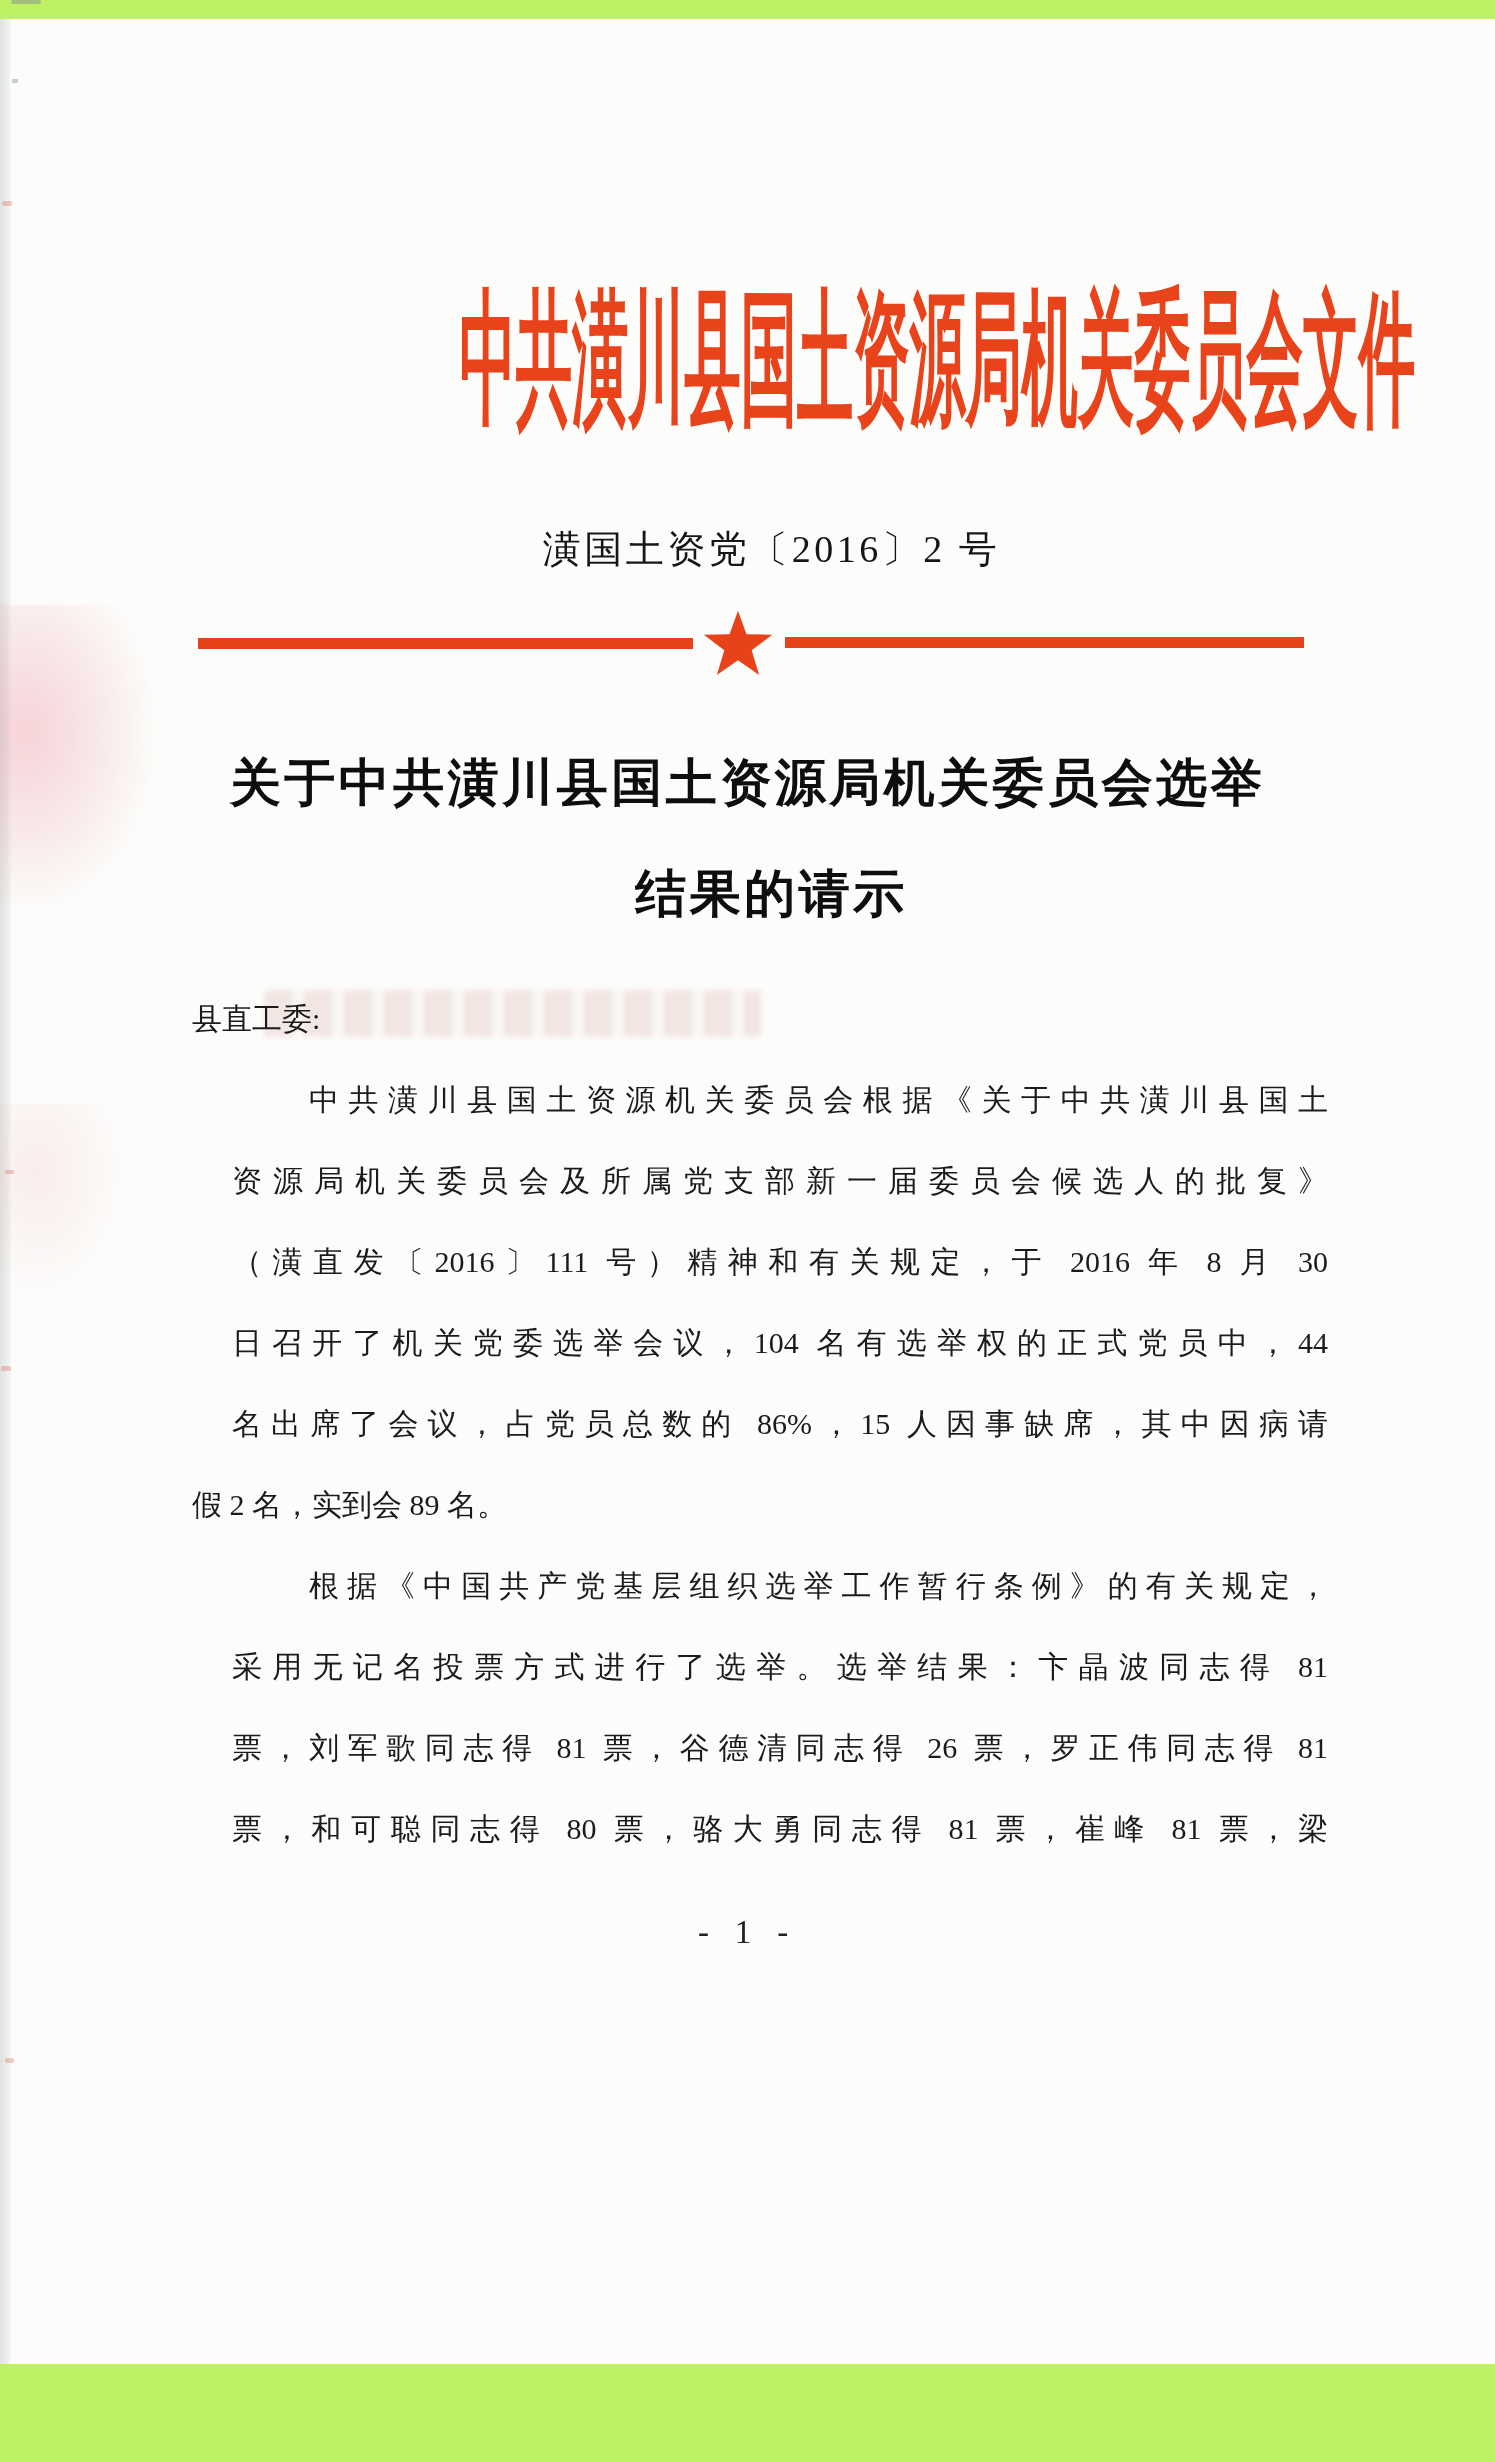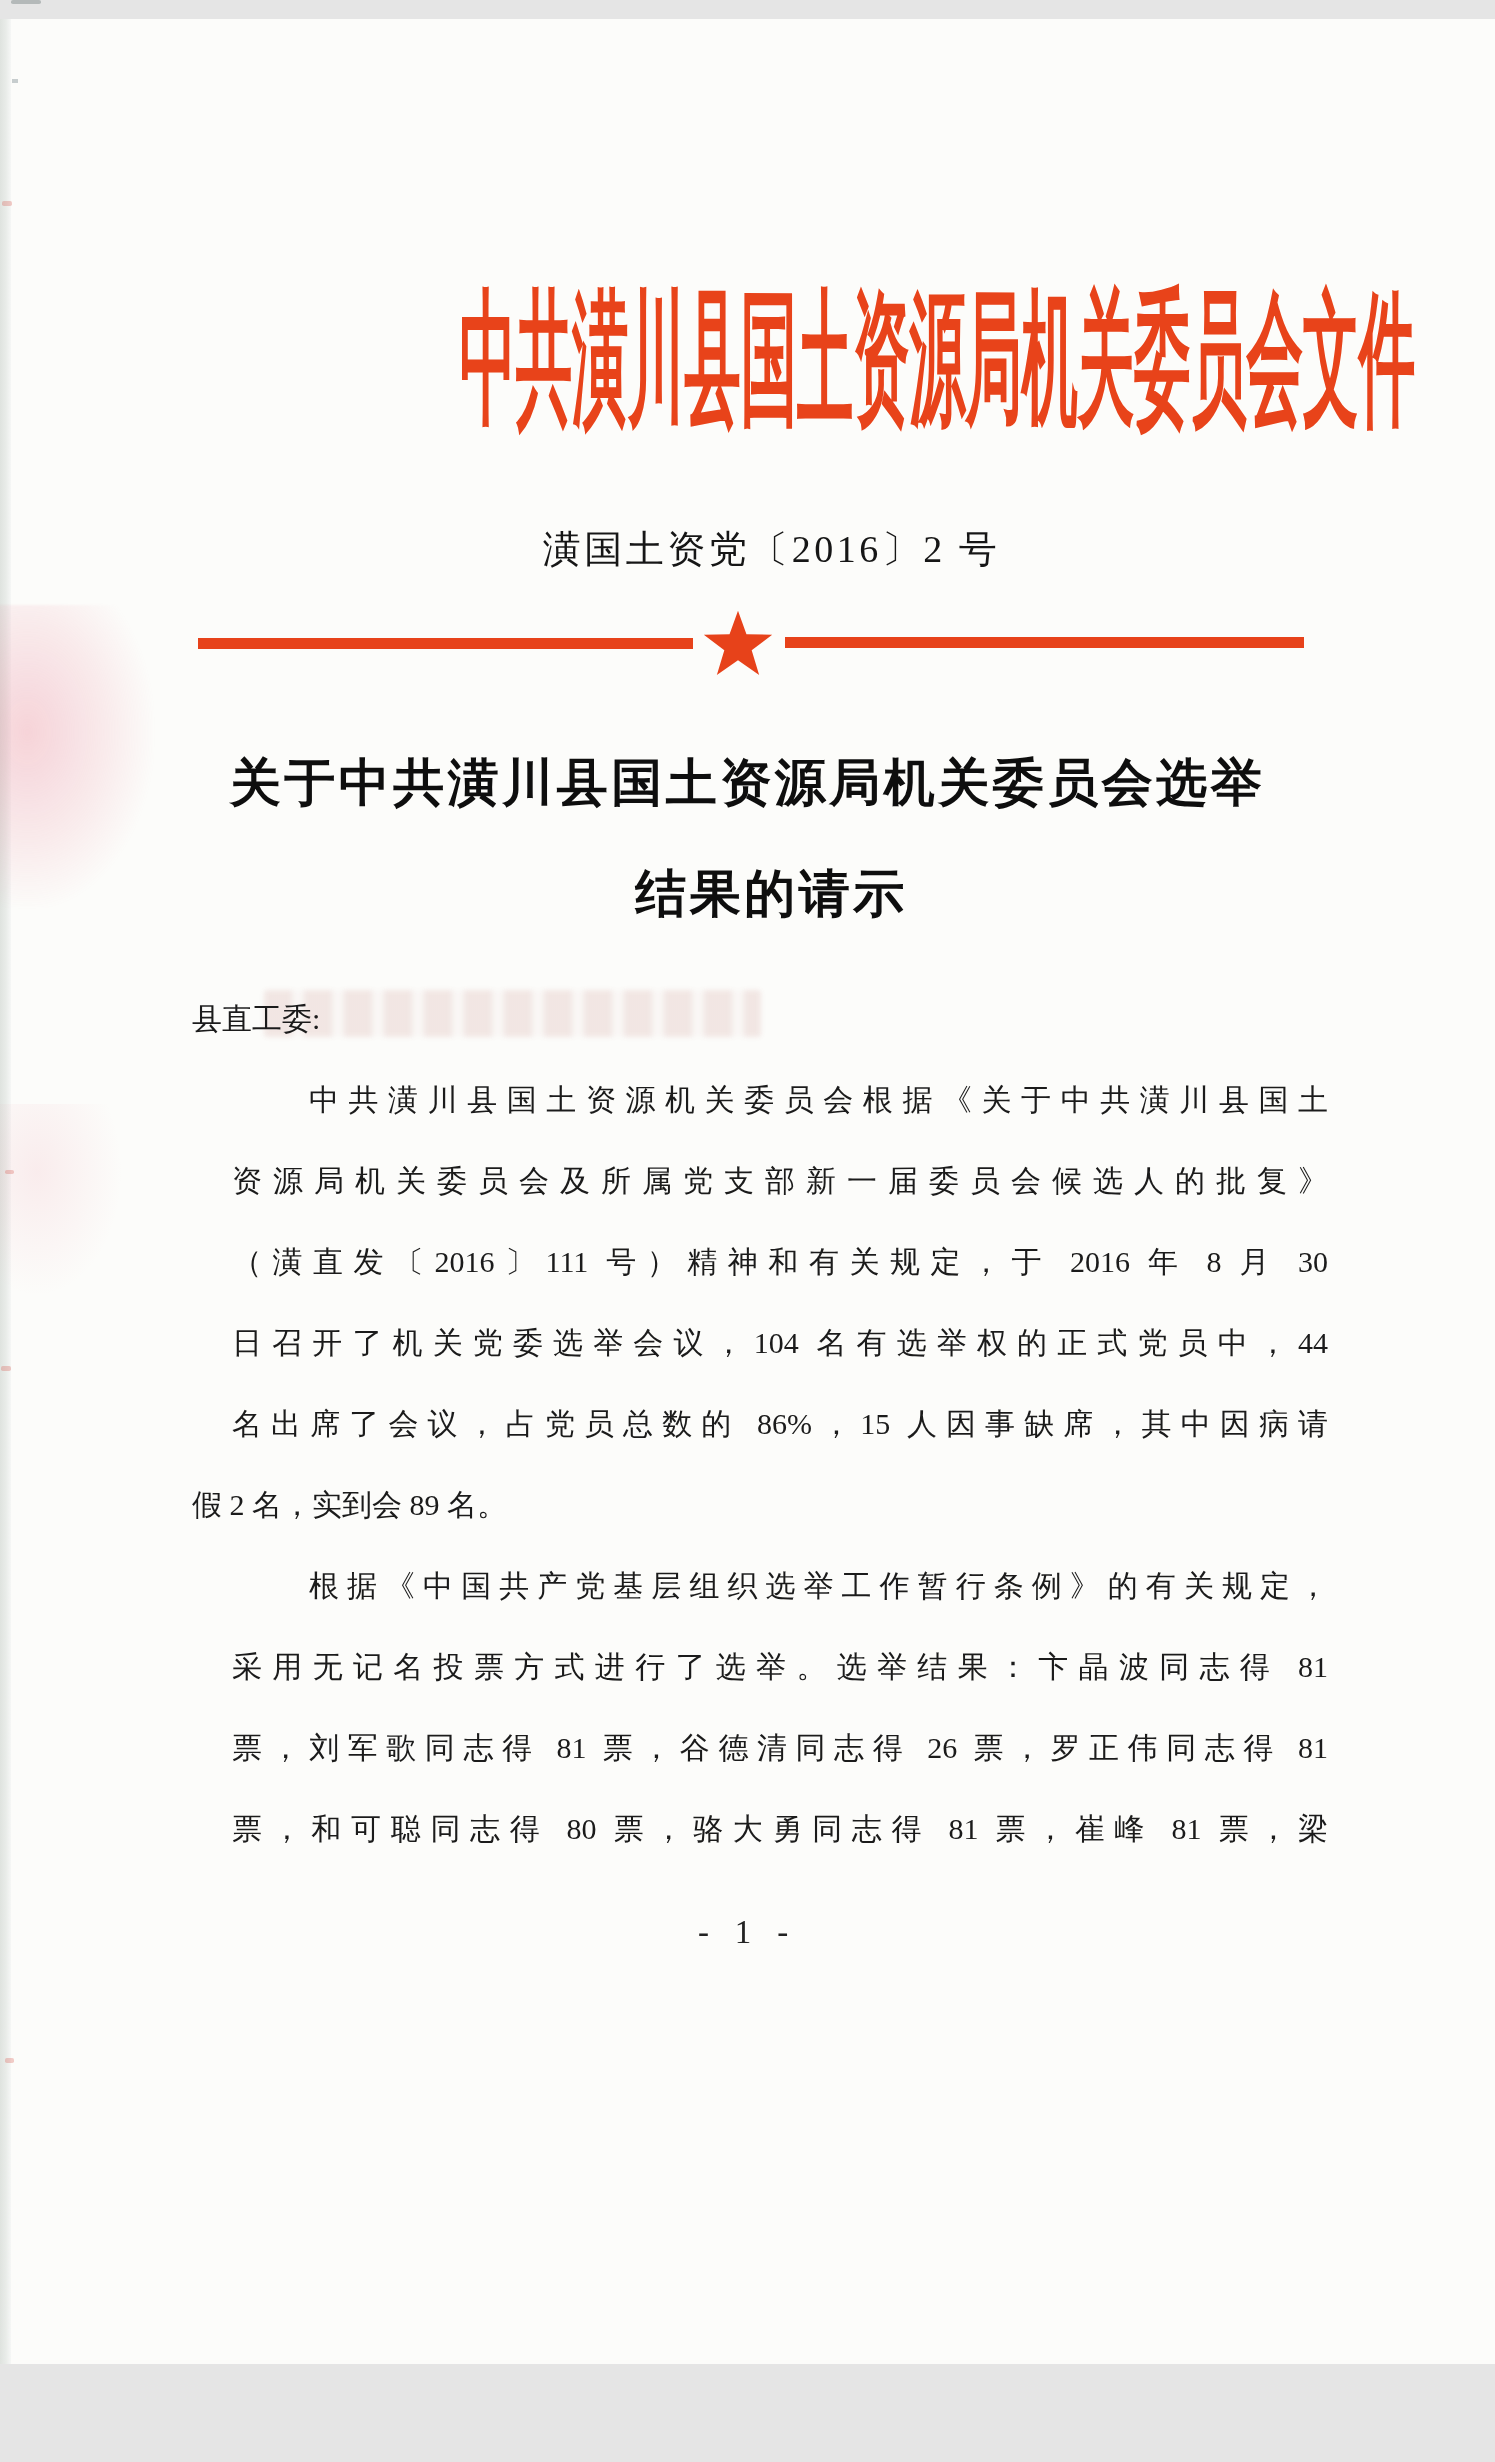--- a/index.html
+++ b/index.html
@@ -1,21 +1,21 @@
 <!DOCTYPE html>
 <html style="font-size:14px"><head>
 <meta charset="utf-8">
 <style>
   html,body{margin:0;padding:0;}
   body{
     width:1495px;height:2462px;background:#ffffff;
     font-family:"Liberation Serif","DejaVu Serif",serif;
     -webkit-font-smoothing:antialiased;
   }
-  .stage{position:relative;width:1495px;height:2462px;overflow:hidden;background:#e5e5e5;}
+  .stage{position:relative;width:1495px;height:2462px;overflow:hidden;background:#bef264;}
 
   
   .paper{
     position:absolute;left:8.8px;top:19.3px;width:1486px;height:2345px;
     background:#fcfcfa;
   }
   .scan-edge{
     position:absolute;left:0;top:19.3px;width:10.6px;height:2345px;
     background:linear-gradient(90deg,#dfe3df 0%,#e9ece9 55%,#f6f7f6 100%);
   }

